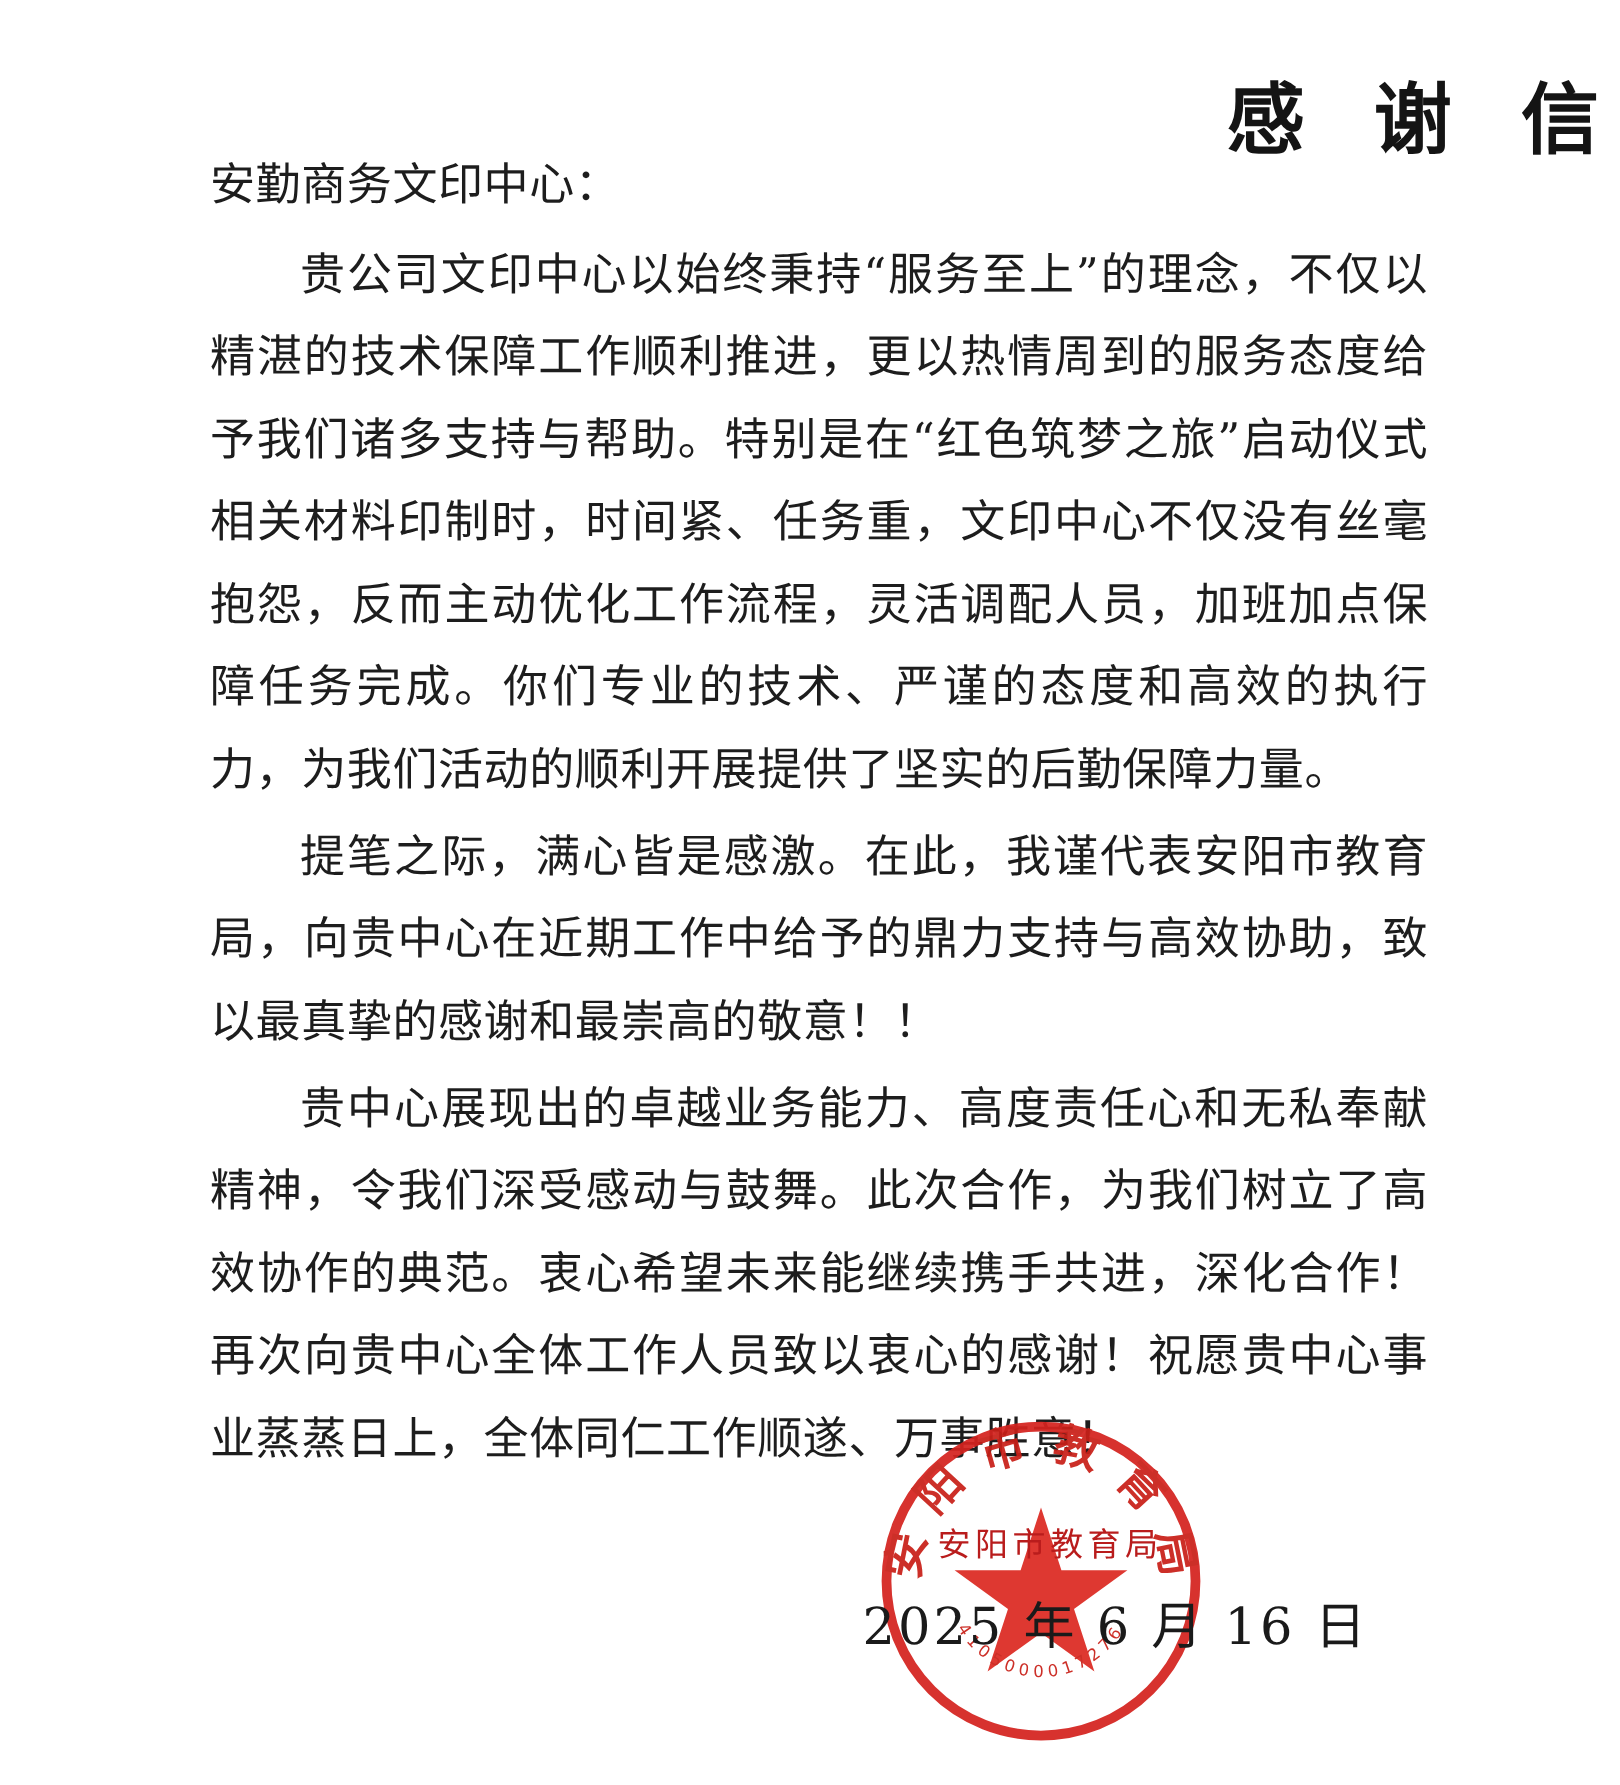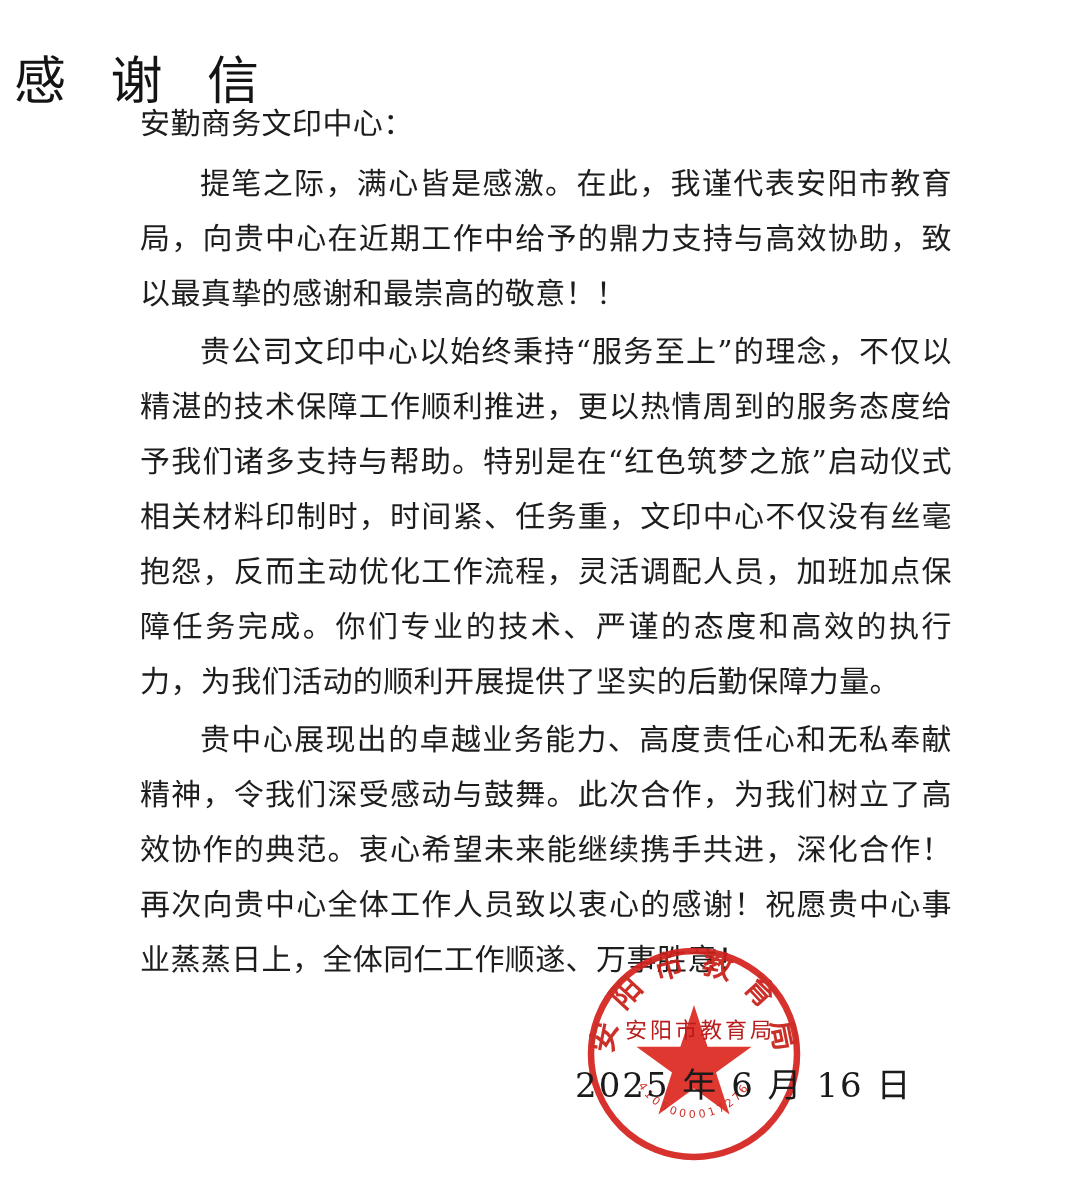--- a/index.html
+++ b/index.html
@@ -18,23 +18,23 @@
     overflow: hidden;
     font-family: "DejaVu Serif", "Liberation Serif", serif;
   }
 
   
   .doc-title {
     position: absolute;
     top: 14px;
     left: 0;
     width: 1080px;
-    text-align: left;
+    text-align: right;
     font-family: "DejaVu Sans", "Liberation Sans", sans-serif;
-    font-weight: 400;
+    font-weight: 700;
     font-size: 52px;
     line-height: 64px;
     letter-spacing: 14px;
     text-indent: 14px;
     color: #141414;
   }
 
   
   .letter-body {
     position: absolute;
@@ -144,23 +144,23 @@
 <body>
 
 <div class="page">
 
   <h1 class="doc-title">感 谢 信</h1>
 
   <div class="letter-body">
 
     <p class="salutation" id="salutation-el">安勤商务文印中心：</p>
 
+    <p class="para">贵公司文印中心以始终秉持“服务至上”的理念，不仅以精湛的技术保障工作顺利推进，更以热情周到的服务态度给予我们诸多支持与帮助。特别是在“红色筑梦之旅”启动仪式相关材料印制时，时间紧、任务重，文印中心不仅没有丝毫抱怨，反而主动优化工作流程，灵活调配人员，加班加点保障任务完成。你们专业的技术、严谨的态度和高效的执行力，为我们活动的顺利开展提供了坚实的后勤保障力量。</p>
+
     <p class="para">提笔之际，满心皆是感激。在此，我谨代表安阳市教育局，向贵中心在近期工作中给予的鼎力支持与高效协助，致以最真挚的感谢和最崇高的敬意！！</p>
-
-    <p class="para">贵公司文印中心以始终秉持“服务至上”的理念，不仅以精湛的技术保障工作顺利推进，更以热情周到的服务态度给予我们诸多支持与帮助。特别是在“红色筑梦之旅”启动仪式相关材料印制时，时间紧、任务重，文印中心不仅没有丝毫抱怨，反而主动优化工作流程，灵活调配人员，加班加点保障任务完成。你们专业的技术、严谨的态度和高效的执行力，为我们活动的顺利开展提供了坚实的后勤保障力量。</p>
 
     <p class="para">贵中心展现出的卓越业务能力、高度责任心和无私奉献精神，令我们深受感动与鼓舞。此次合作，为我们树立了高效协作的典范。衷心希望未来能继续携手共进，深化合作！再次向贵中心全体工作人员致以衷心的感谢！祝愿贵中心事业蒸蒸日上，全体同仁工作顺遂、万事胜意！</p>
   </div>
 
   <div class="seal">
     <svg viewBox="0 0 222 222" xmlns="http://www.w3.org/2000/svg">
       <defs>
         <path id="sealArcPath" d="M 30 111 A 81 81 0 0 1 192 111" fill="none"></path>
         <path id="sealCodePath" d="M 47 111 A 64 64 0 0 0 175 111" fill="none"></path>
       </defs>

